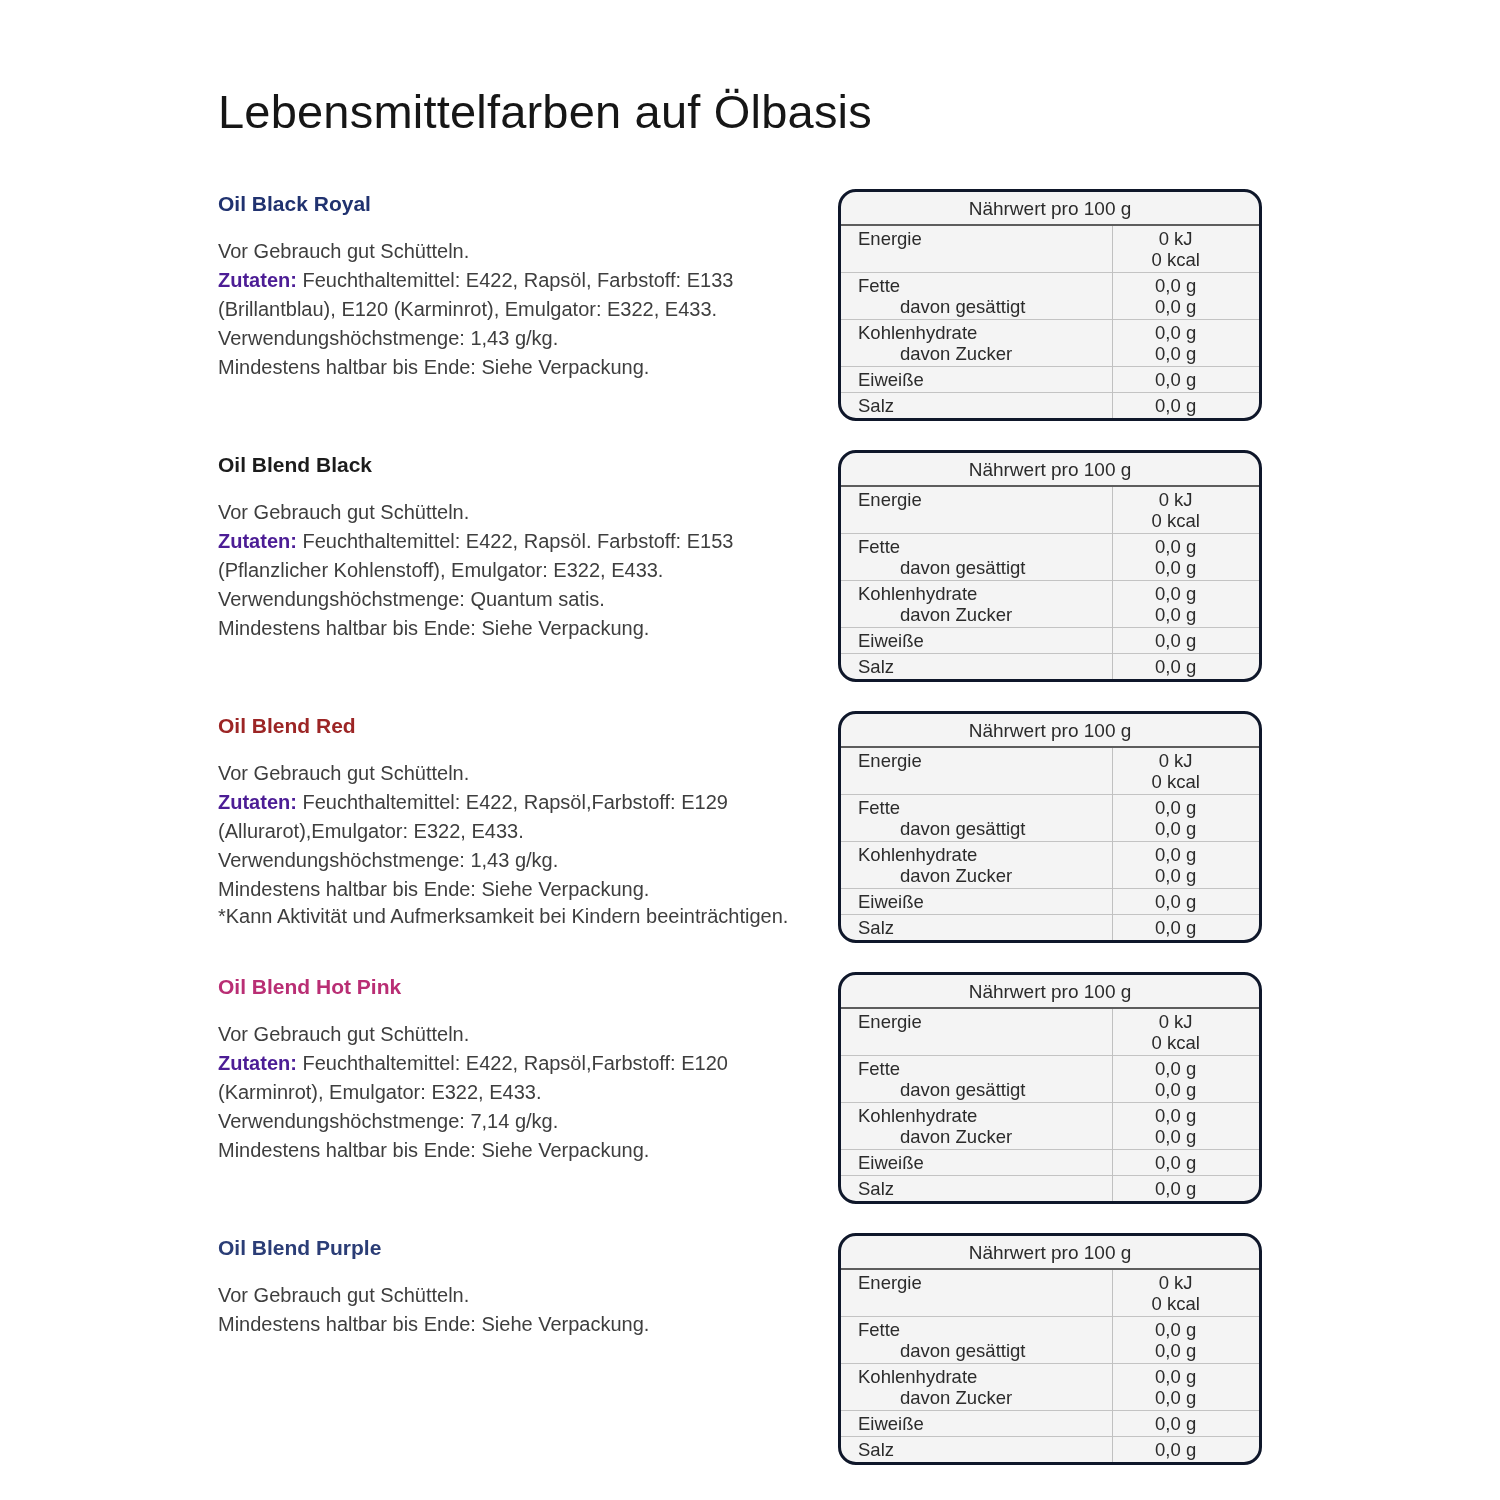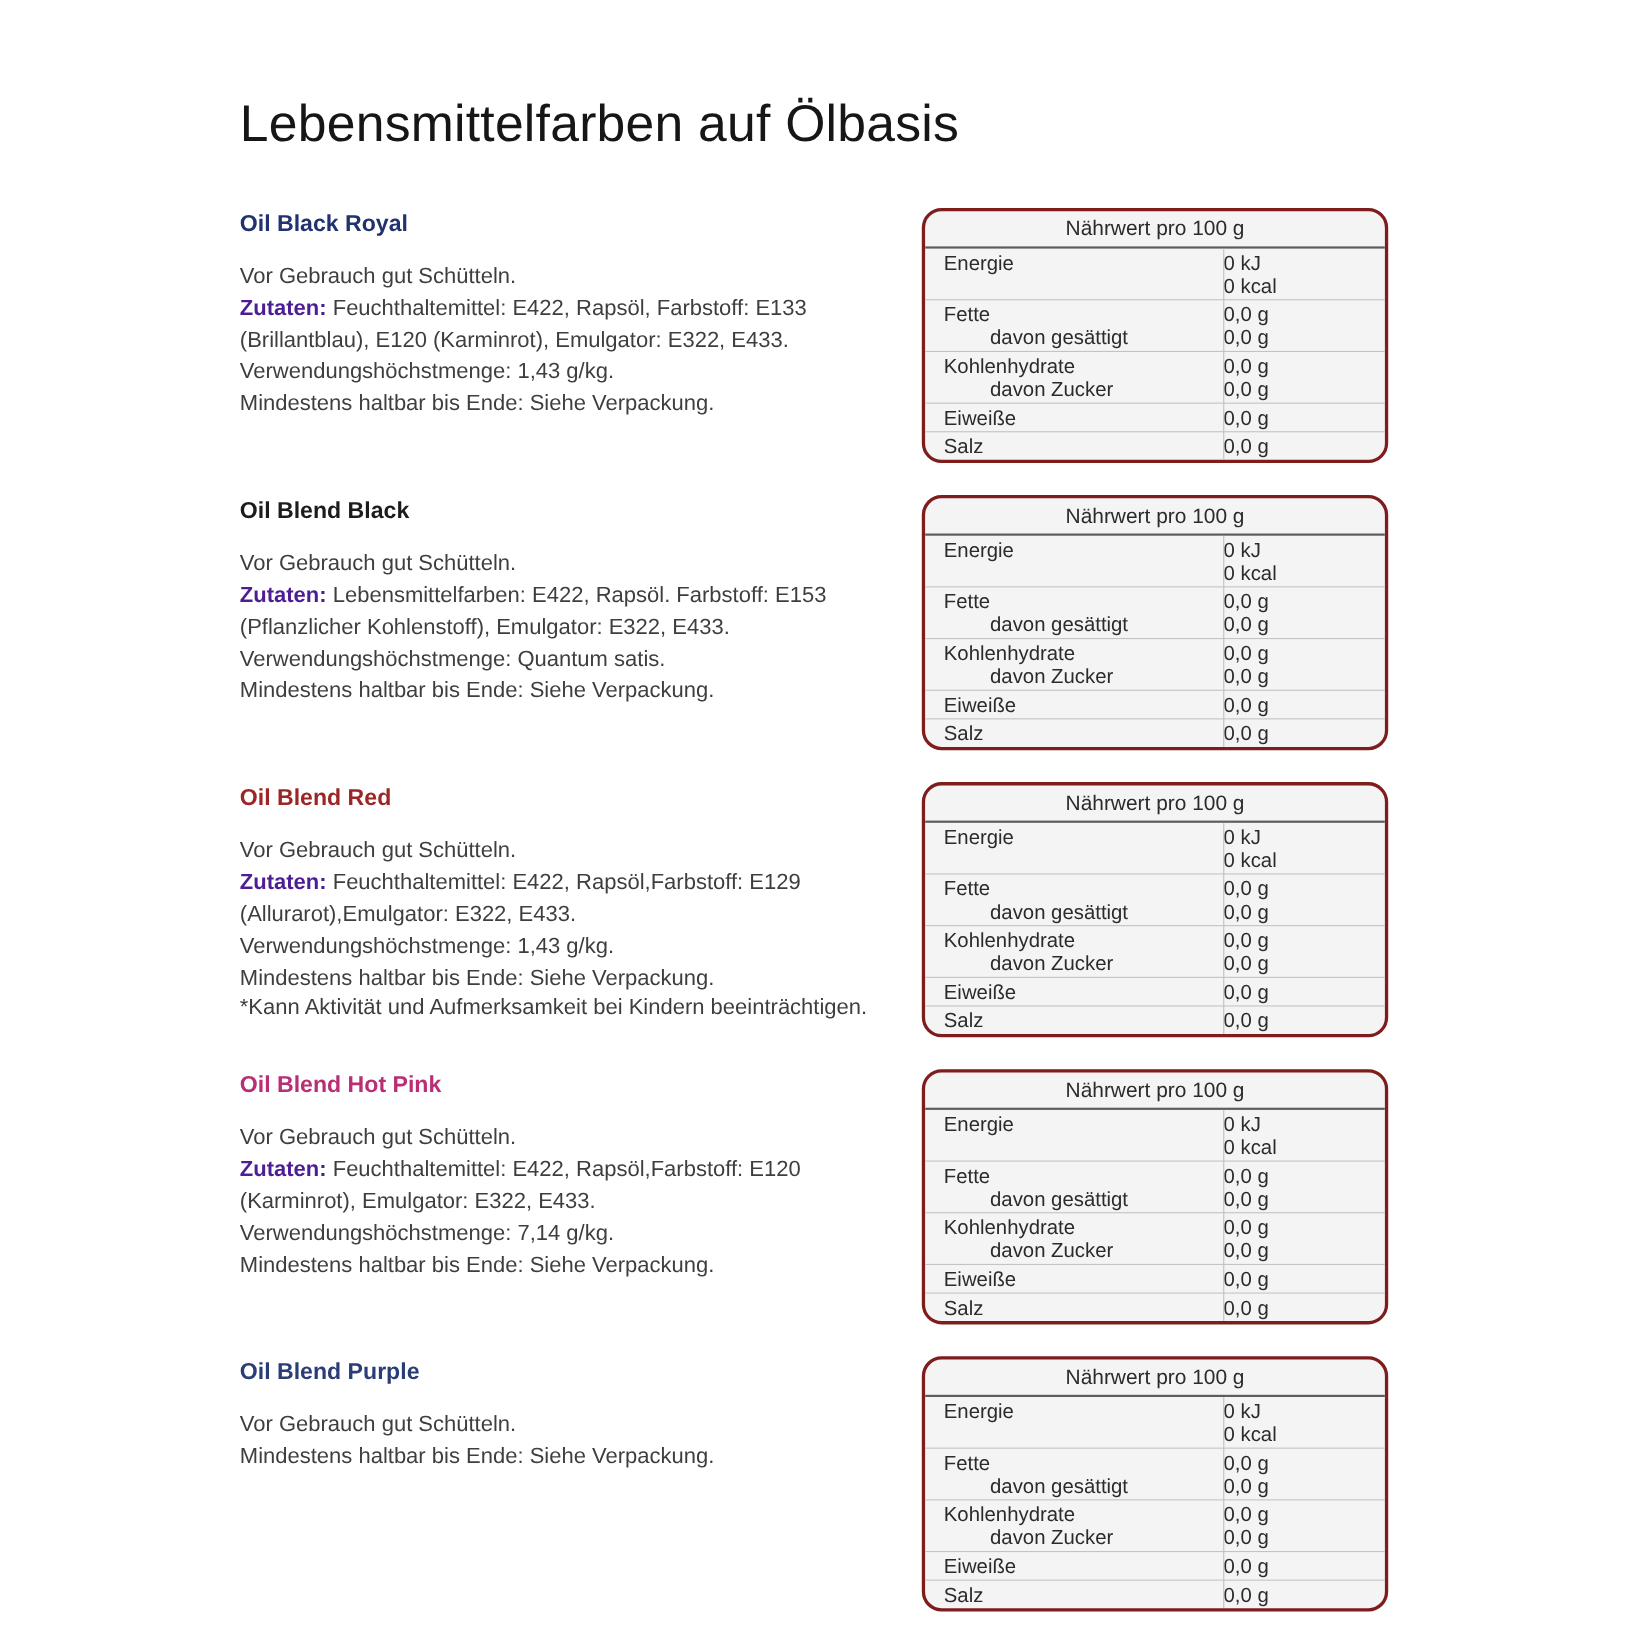--- a/index.html
+++ b/index.html
@@ -29,38 +29,38 @@
   .body-block { font-size:20px; line-height:29px; color:#3e3e3e; }
   .line b { color:#4c1d95;text-align:center; }
   .pre { white-space:pre-line; }
   .footnote { font-size:20px; line-height:24px; color:#3e3e3e; }
   .footnote:empty { display:none; }
 
   
   .ntable-slot { width:424px; flex:0 0 424px; }
   .ntable {
     width:424px; box-sizing:border-box;
-    border:3px solid #7f1d1d; border-radius:18px;
+    border:3px solid #0f172a; border-radius:18px;
     background:#f4f4f4; overflow:hidden;
     color:#2b2b2b; font-size:18.5px; line-height:21px;
   }
   .nt-header {
     text-align:center; font-size:19px;
     padding:6px 10px 5px; border-bottom:2px solid #5d5d5d;
   }
   .nt-body { position:relative; }
   .nt-vline {
     position:absolute; left:64.9%; top:0; bottom:0; width:1px;
     background:#c0c0c0;
   }
   .nt-row { display:flex; padding:2px 0; }
   .nt-row + .nt-row { border-top:1px solid #c3c3c3; }
   .nt-label-col { flex:1; padding-left:17px; box-sizing:border-box; }
   .nt-sublabel { padding-left:42px; }
-  .nt-value-col { width:35.1%; text-align:left; padding-right:20px; box-sizing:border-box; }
+  .nt-value-col { width:35.1%; text-align:center; padding-right:20px; box-sizing:border-box; }
 </style>
 </head>
 <body>
 
 <div class="page">
 
   <h1 class="page-title">Lebensmittelfarben auf Ölbasis</h1>
 
   <section class="product">
     <div class="text-col">
@@ -126,21 +126,21 @@
     </div>
   </div>
 </div>
   </section>
 
   <section class="product">
     <div class="text-col">
       <h2 class="product-heading" style="color: rgb(28, 28, 28);">Oil Blend Black</h2>
       <div class="body-block">
         <div class="line">Vor Gebrauch gut Schütteln.</div>
-        <div class="line"><b>Zutaten:</b> <span class="pre">Lebensmittelfarben: E422, Rapsöl. Farbstoff: E153 (Pflanzlicher Kohlenstoff), Emulgator: E322, E433.</span></div>
+        <div class="line"><b>Zutaten:</b> <span class="pre">Feuchthaltemittel: E422, Rapsöl. Farbstoff: E153 (Pflanzlicher Kohlenstoff), Emulgator: E322, E433.</span></div>
         <div class="line">Verwendungshöchstmenge: Quantum satis.</div>
         <div class="line">Mindestens haltbar bis Ende: Siehe Verpackung.</div>
 
       </div>
     </div>
     <div class="ntable-slot">
   <div class="ntable">
     <div class="nt-header">Nährwert pro 100 g</div>
     <div class="nt-body">
       <div class="nt-vline"></div>

